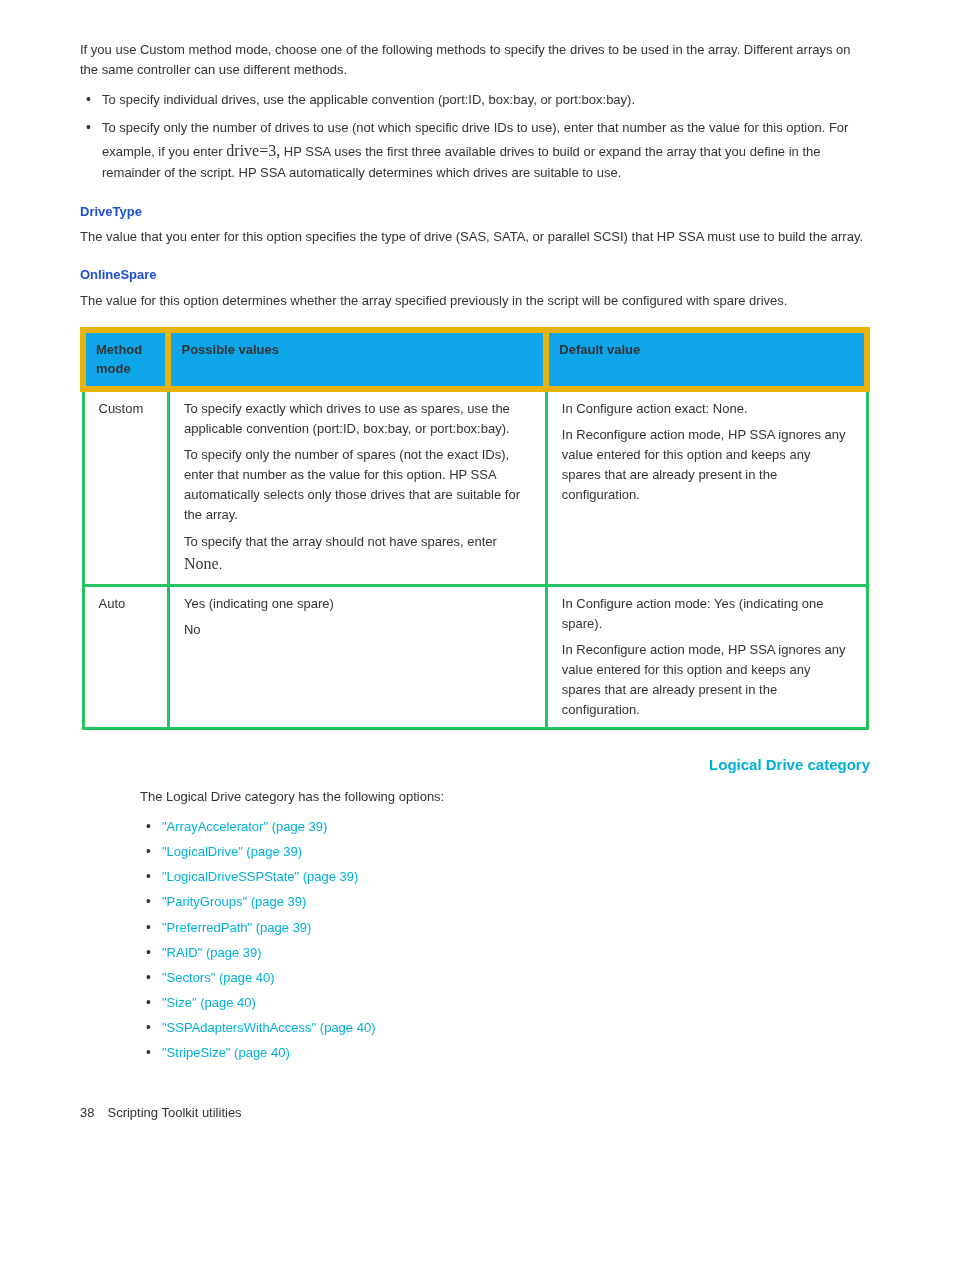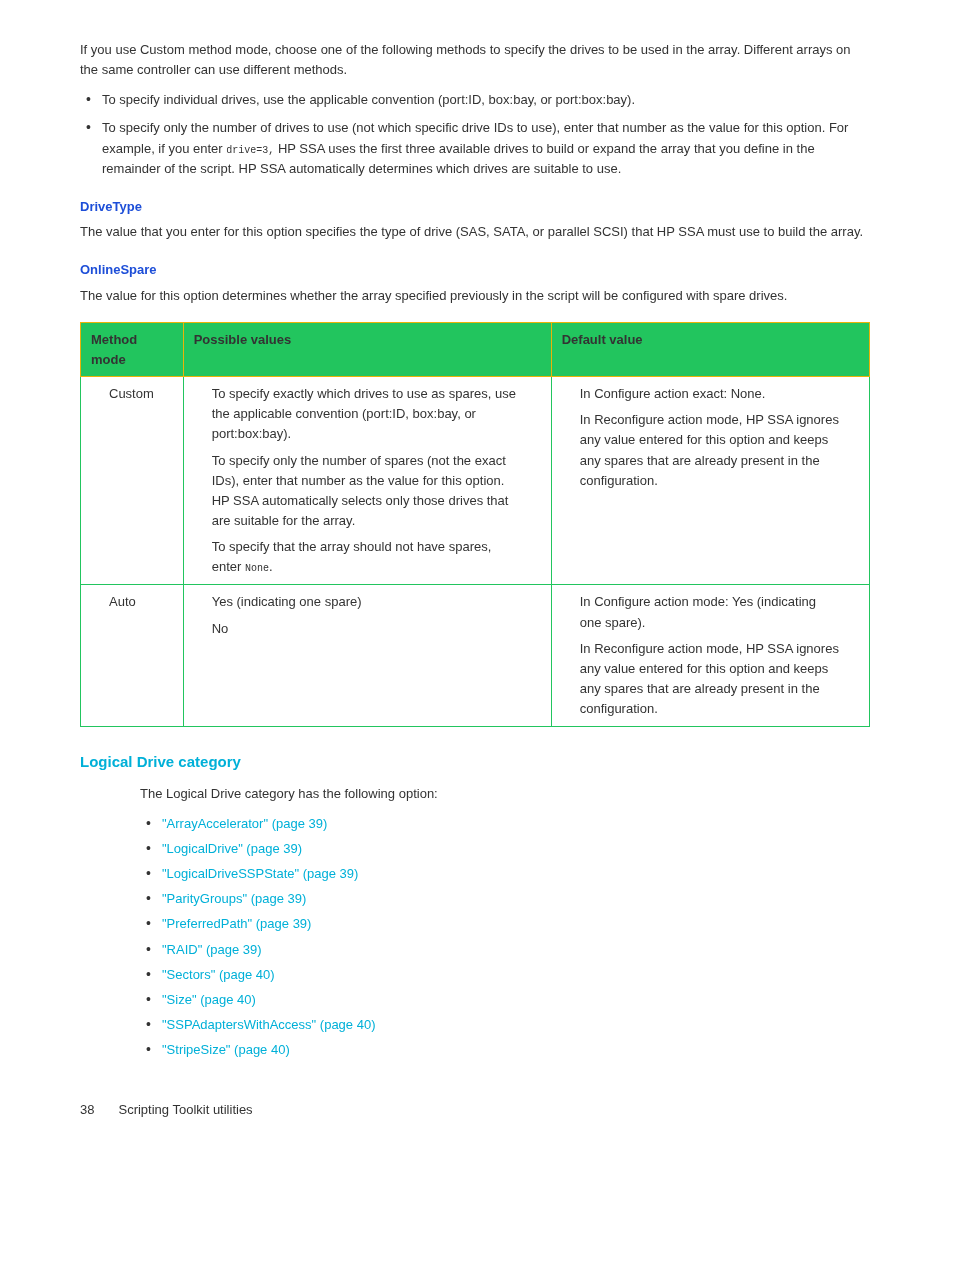--- a/index.html
+++ b/index.html
@@ -39,79 +39,80 @@
     ul.bullet-list li::before {
       content: "•";
       position: absolute;
       left: 6px;
       color: #333;
       font-size: 14px;
       line-height: 1.4;
     }
 
     code {
-      font-family: Liberation Mono, monospace;
-      font-size: 10px;
+      font-family: Liberation Serif, serif;
+      font-size: 16px;
     }
 
     .section-heading {
       color: #1d4ed8;
       font-size: 13px;
       font-weight: bold;
       margin-top: 18px;
       margin-bottom: 6px;
     }
 
     .section-heading-large {
       color: #00b0d8;
       font-size: 15px;
       font-weight: bold;
       margin-top: 24px;
       margin-bottom: 10px;
+      text-align: right;
     }
 
     
     table {
       width: 100%;
       border-collapse: collapse;
       margin: 16px 0 20px 0;
       font-size: 13px;
     }
 
     table th {
-      background: #22c55e;
-      border: 1px solid #eab308;
+      background: #0ea5e9;
+      border: 6px solid #eab308;
       padding: 7px 10px;
       font-weight: bold;
       text-align: left;
       vertical-align: top;
     }
 
     table td {
-      border: 1px solid #22c55e;
-      padding: 7px 28px;
+      border: 3px solid #22c55e;
+      padding: 7px 14px;
       vertical-align: top;
       line-height: 1.5;
     }
 
     table td p {
       margin-bottom: 6px;
     }
 
     table td p:last-child {
       margin-bottom: 0;
     }
 
     .page-footer {
       margin-top: 40px;
       font-size: 13px;
       color: #333;
       display: flex;
       align-items: center;
-      gap: 24px;
+      gap: 13px;
     }
 
     .link-item {
       color: #00b0d8;
       text-decoration: none;
     }
 
     ul.link-list {
       list-style: none;
       padding-left: 0;
@@ -197,21 +198,21 @@
         <td>
           <p>In Configure action mode: Yes (indicating one spare).</p>
           <p>In Reconfigure action mode, HP SSA ignores any value entered for this option and keeps any spares that are already present in the configuration.</p>
         </td>
       </tr>
     </tbody>
   </table>
 
   <div>
     <div class="section-heading-large">Logical Drive category</div>
-    <p style="margin-left: 60px;">The Logical Drive category has the following option:</p>
+    <p style="margin-left: 60px;">The Logical Drive category has the following options:</p>
 
     <ul class="link-list" style="margin-left: 60px;">
       <li>
         <a class="link-item" href="#">"ArrayAccelerator" (page 39)</a>
       </li>
       <li>
         <a class="link-item" href="#">"LogicalDrive" (page 39)</a>
       </li>
       <li>
         <a class="link-item" href="#">"LogicalDriveSSPState" (page 39)</a>

